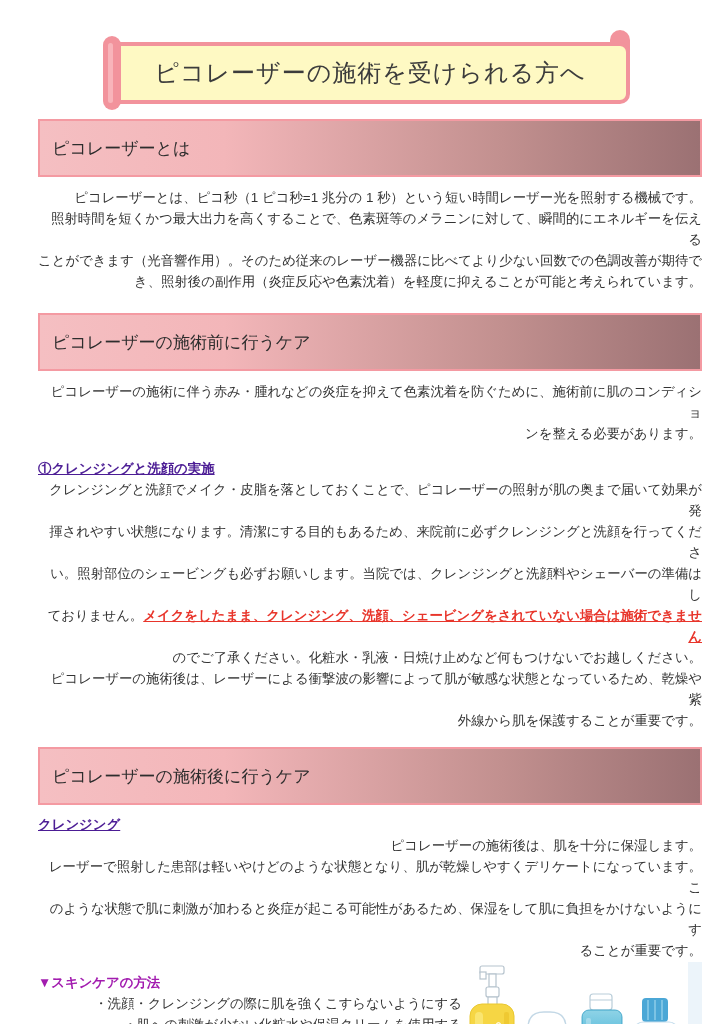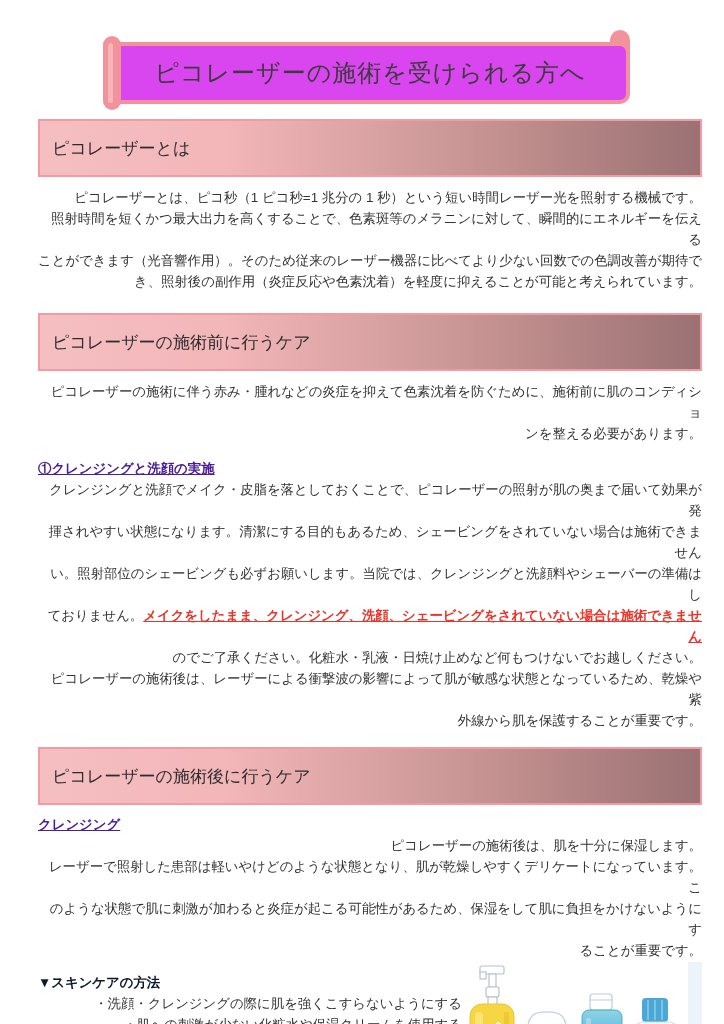--- a/index.html
+++ b/index.html
@@ -8,21 +8,21 @@
     position:relative; width:724px; height:1024px; margin:0 auto;
     background:#ffffff; overflow:hidden;
     color:#333333;
   }
   .content { padding:42px 22px 0 38px; }
 
   
   .title-wrap { position:relative; width:520px; margin:0 auto 15px auto; }
   .title-box {
     position:relative; z-index:1;
-    border:4px solid #f2939c; background:#d946ef; border-radius:10px;
+    border:4px solid #f2939c; background:#fef9c3; border-radius:10px;
     height:54px; display:flex; align-items:center; justify-content:center;
     font-size:24px; letter-spacing:1px; color:#3c3c3c; font-weight:500;
   }
   .left-pin {
     position:absolute; z-index:2; left:-7px; top:-6px; width:18px; height:74px;
     background:#f2939c; border-radius:9px;
   }
   .left-pin::after {
     content:""; position:absolute; left:5px; top:7px; width:5px; height:60px;
     border-radius:3px; background:#f8b4ba;
@@ -51,21 +51,21 @@
     font-size:13.4px; line-height:21px; font-weight:bold; color:#4c1d95;
     text-decoration:underline; margin:14px 0 0 0;
   }
   .subhead.mt9 { margin-top:9px; }
   .para { margin-top:0; }
   .warning-red {
     color:#e8352b; font-weight:bold;
     text-decoration:underline; text-decoration-color:#e8352b;
   }
   .block-title {
-    font-size:13.4px; line-height:21px; font-weight:bold; color:#0f172a;
+    font-size:13.4px; line-height:21px; font-weight:bold; color:#a21caf;
     margin:0;
   }
   .skincare-row { display:flex; margin-top:11px; }
   .skincare-text { flex:1; min-width:0; }
   .skincare-art { width:240px; flex:0 0 240px; margin-top:-12px; }
 </style>
 </head>
 <body>
 
 <div class="page">
@@ -82,21 +82,21 @@
 照射時間を短くかつ最大出力を高くすることで、色素斑等のメラニンに対して、瞬間的にエネルギーを伝える
 ことができます（光音響作用）。そのため従来のレーザー機器に比べてより少ない回数での色調改善が期待で
 き、照射後の副作用（炎症反応や色素沈着）を軽度に抑えることが可能と考えられています。</p>
 
     <div class="bar mt21">ピコレーザーの施術前に行うケア</div>
     <p class="body-text">ピコレーザーの施術に伴う赤み・腫れなどの炎症を抑えて色素沈着を防ぐために、施術前に肌のコンディショ
 ンを整える必要があります。</p>
 
     <div class="subhead">①クレンジングと洗顔の実施</div>
     <p class="body-text para"><span>クレンジングと洗顔でメイク・皮脂を落としておくことで、ピコレーザーの照射が肌の奥まで届いて効果が発
-揮されやすい状態になります。清潔にする目的もあるため、シェービングをされていない場合は施術できません
+揮されやすい状態になります。清潔にする目的もあるため、来院前に必ずクレンジングと洗顔を行ってくださ
 い。照射部位のシェービングも必ずお願いします。当院では、クレンジングと洗顔料やシェーバーの準備はし
 ておりません。</span><span class="warning-red">メイクをしたまま、クレンジング、洗顔、シェービングをされていない場合は施術できません</span><span>
 のでご了承ください。化粧水・乳液・日焼け止めなど何もつけないでお越しください。
 ピコレーザーの施術後は、レーザーによる衝撃波の影響によって肌が敏感な状態となっているため、乾燥や紫
 外線から肌を保護することが重要です。</span></p>
 
     <div class="bar mt16">ピコレーザーの施術後に行うケア</div>
 
     <div class="subhead mt9">クレンジング</div>
     <p class="body-text para">ピコレーザーの施術後は、肌を十分に保湿します。

